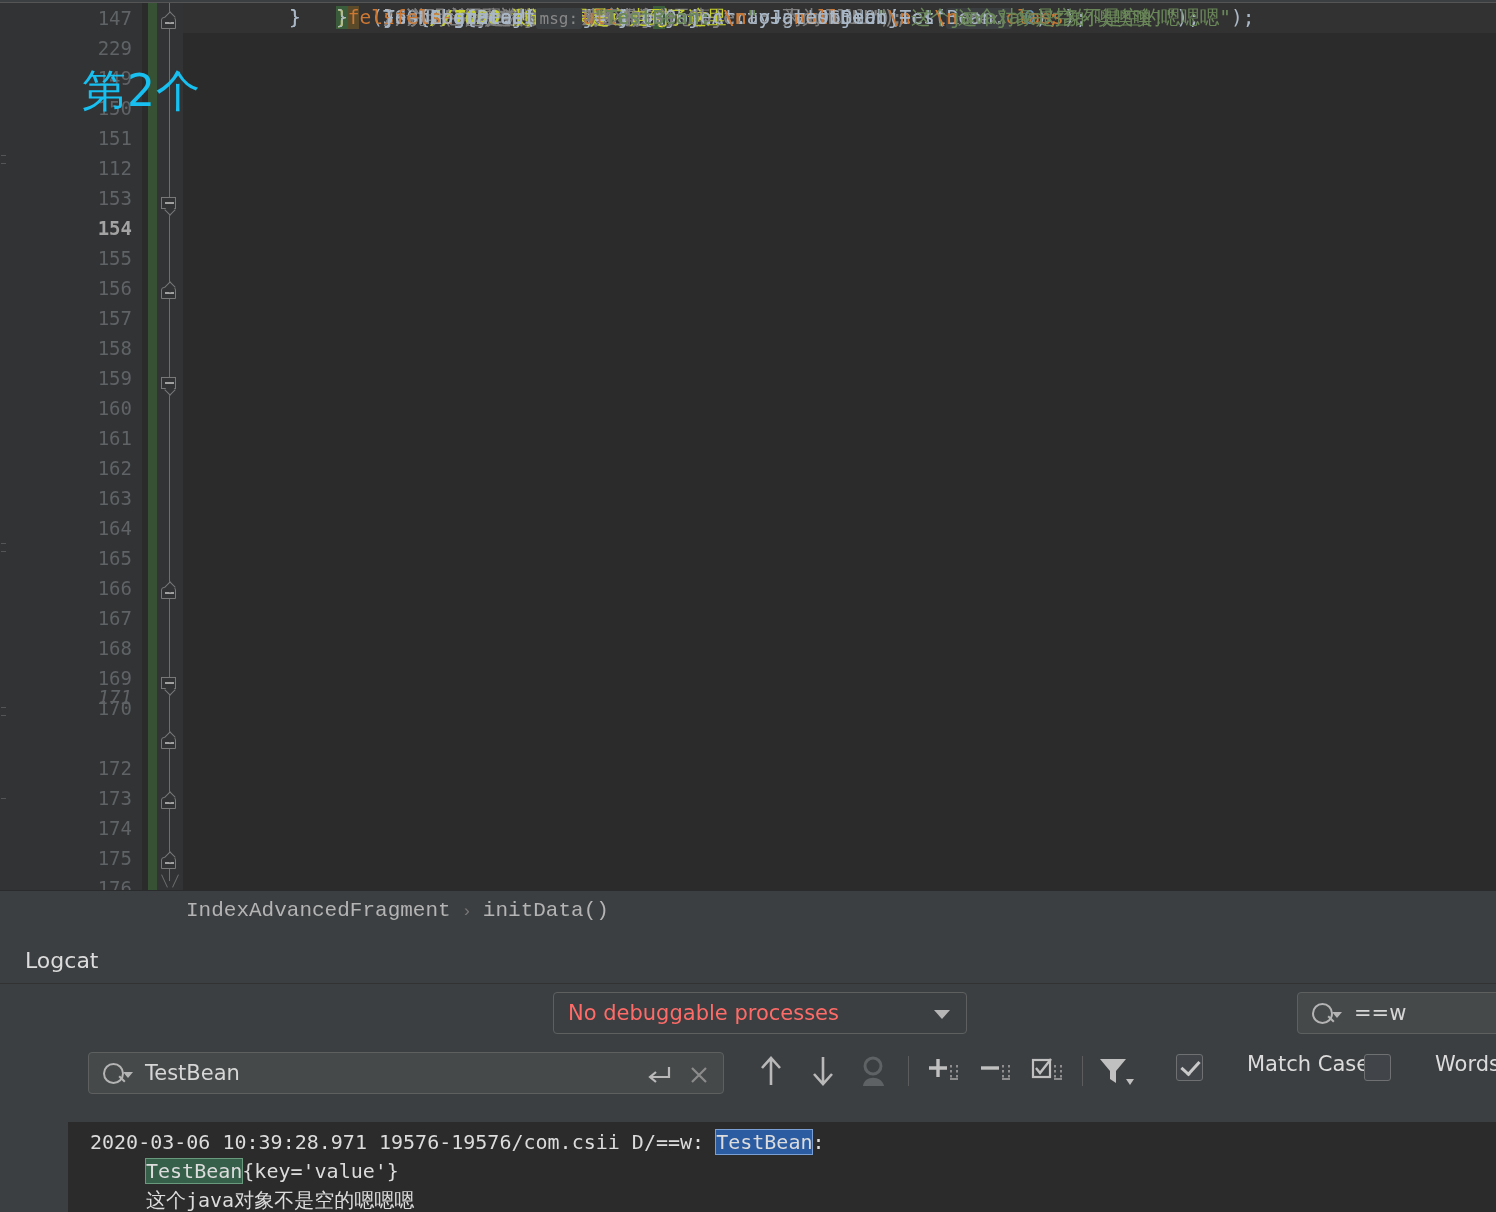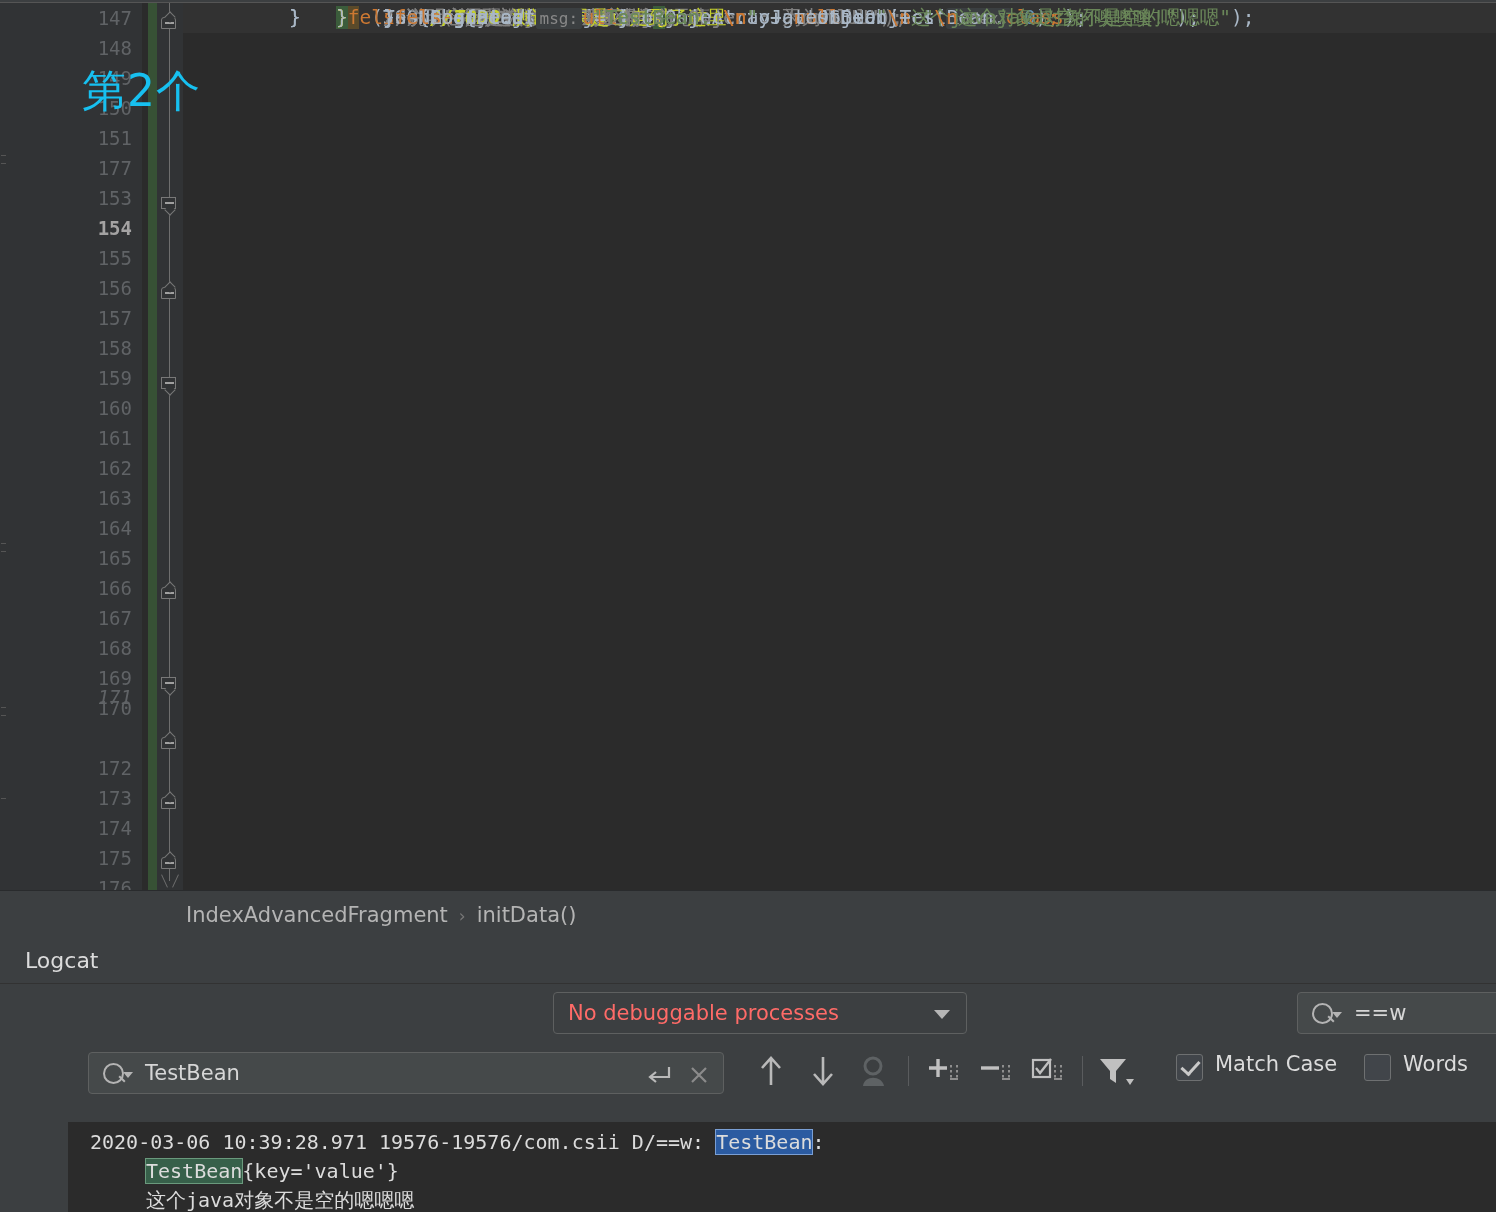--- a/index.html
+++ b/index.html
@@ -63,21 +63,21 @@
   .ifhl{background:#5a4a2a;}
   .brhl{background:#3b5c3b;color:#ffef28;}
 
   
   .anno{position:absolute;left:82px;top:62px;font-size:44px;color:#17c0f0;
     font-family:"DejaVu Sans",sans-serif;letter-spacing:1px;z-index:9;}
 
   
   .crumb{position:absolute;left:0;top:890px;width:1496px;height:48px;background:#3c3f41;
     border-top:1px solid #292b2d;}
-  .crumb .inner{position:absolute;left:186px;top:0;height:48px;line-height:48px;font-size:21px;color:#b4b4b4;}
+  .crumb .inner{position:absolute;left:186px;top:0;height:48px;line-height:39px;font-size:21px;color:#b4b4b4;font-family:Liberation Mono, monospace;}
   .crumb .sep{color:#777;padding:0 11px;font-size:17px;}
 
   
   .lc{position:absolute;left:0;top:938px;width:1496px;height:274px;background:#3c3f41;}
   .lc-title{position:absolute;left:0;top:0;width:1496px;height:45px;line-height:45px;
     border-bottom:1px solid #323232;}
   .lc-title span{margin-left:25px;font-size:22px;color:#dcdcdc;}
 
   .lc-bar1{position:absolute;left:0;top:46px;width:1496px;height:58px;}
   .combo{position:absolute;top:8px;height:42px;border:1px solid #5e6060;border-radius:4px;
@@ -96,21 +96,21 @@
   .mag:after{content:"";position:absolute;left:13px;top:13px;width:8px;height:2px;background:#b4b4b4;transform:rotate(45deg);}
   .magcar{position:absolute;left:34px;top:19px;width:0;height:0;border-left:5px solid transparent;
     border-right:5px solid transparent;border-top:6px solid #b4b4b4;}
 
   .lc-bar2{position:absolute;left:0;top:106px;width:1496px;height:54px;}
   .ic{position:absolute;color:#b9b9b9;}
   .divv{position:absolute;top:12px;width:1px;height:30px;background:#5a5c5e;}
   .cbx{position:absolute;top:10px;width:27px;height:27px;border:1px solid #6e7071;border-radius:3px;background:#41454a;box-sizing:border-box;}
   .cbx.on:after{content:"";position:absolute;left:8px;top:2px;width:8px;height:15px;
     border:solid #c9c9c9;border-width:0 3px 3px 0;transform:rotate(42deg);}
-  .cbl{position:absolute;top:8px;font-size:21px;color:#dcdcdc;}
+  .cbl{position:absolute;top:8px;font-size:21px;color:#dcdcdc;margin-left:32px;}
 
   
   .lc-out{position:absolute;left:68px;top:1122px;width:1428px;height:112px;background:#2b2b2b;}
   .lc-left{position:absolute;left:0;top:1122px;width:68px;height:90px;background:#3c3f41;}
   .logrow{position:absolute;left:22px;white-space:pre;font-family:"DejaVu Sans Mono",monospace;
     font-size:20px;color:#dcdcdc;line-height:29px;}
   .mark-blue{background:#2b5ba1;outline:1px solid #7a9fd4;}
   .mark-green{background:#37604a;outline:1px solid #6a9a7d;}
 </style>
 </head>
@@ -126,25 +126,25 @@
       <div class="tick" style="top:160px"></div>
       <div class="tick" style="top:540px"></div>
       <div class="tick" style="top:548px"></div>
       <div class="tick" style="top:704px"></div>
       <div class="tick" style="top:712px"></div>
       <div class="tick" style="top:795px"></div>
     </div>
 
     <div class="gutter" id="gutter">
         <div class="lineno" style="top: 0px;">147</div>
-        <div class="lineno" style="top: 30px;">148</div>
+        <div class="lineno" style="top: 30px;">229</div>
         <div class="lineno" style="top: 60px;">149</div>
         <div class="lineno" style="top: 90px;">150</div>
         <div class="lineno" style="top: 120px;">151</div>
-        <div class="lineno" style="top: 150px;">177</div>
+        <div class="lineno" style="top: 150px;">112</div>
         <div class="lineno" style="top: 180px;">153</div>
         <div class="lineno cur" style="top: 210px;">154</div>
         <div class="lineno" style="top: 240px;">155</div>
         <div class="lineno" style="top: 270px;">156</div>
         <div class="lineno" style="top: 300px;">157</div>
         <div class="lineno" style="top: 330px;">158</div>
         <div class="lineno" style="top: 360px;">159</div>
         <div class="lineno" style="top: 390px;">160</div>
         <div class="lineno" style="top: 420px;">161</div>
         <div class="lineno" style="top: 450px;">162</div>

